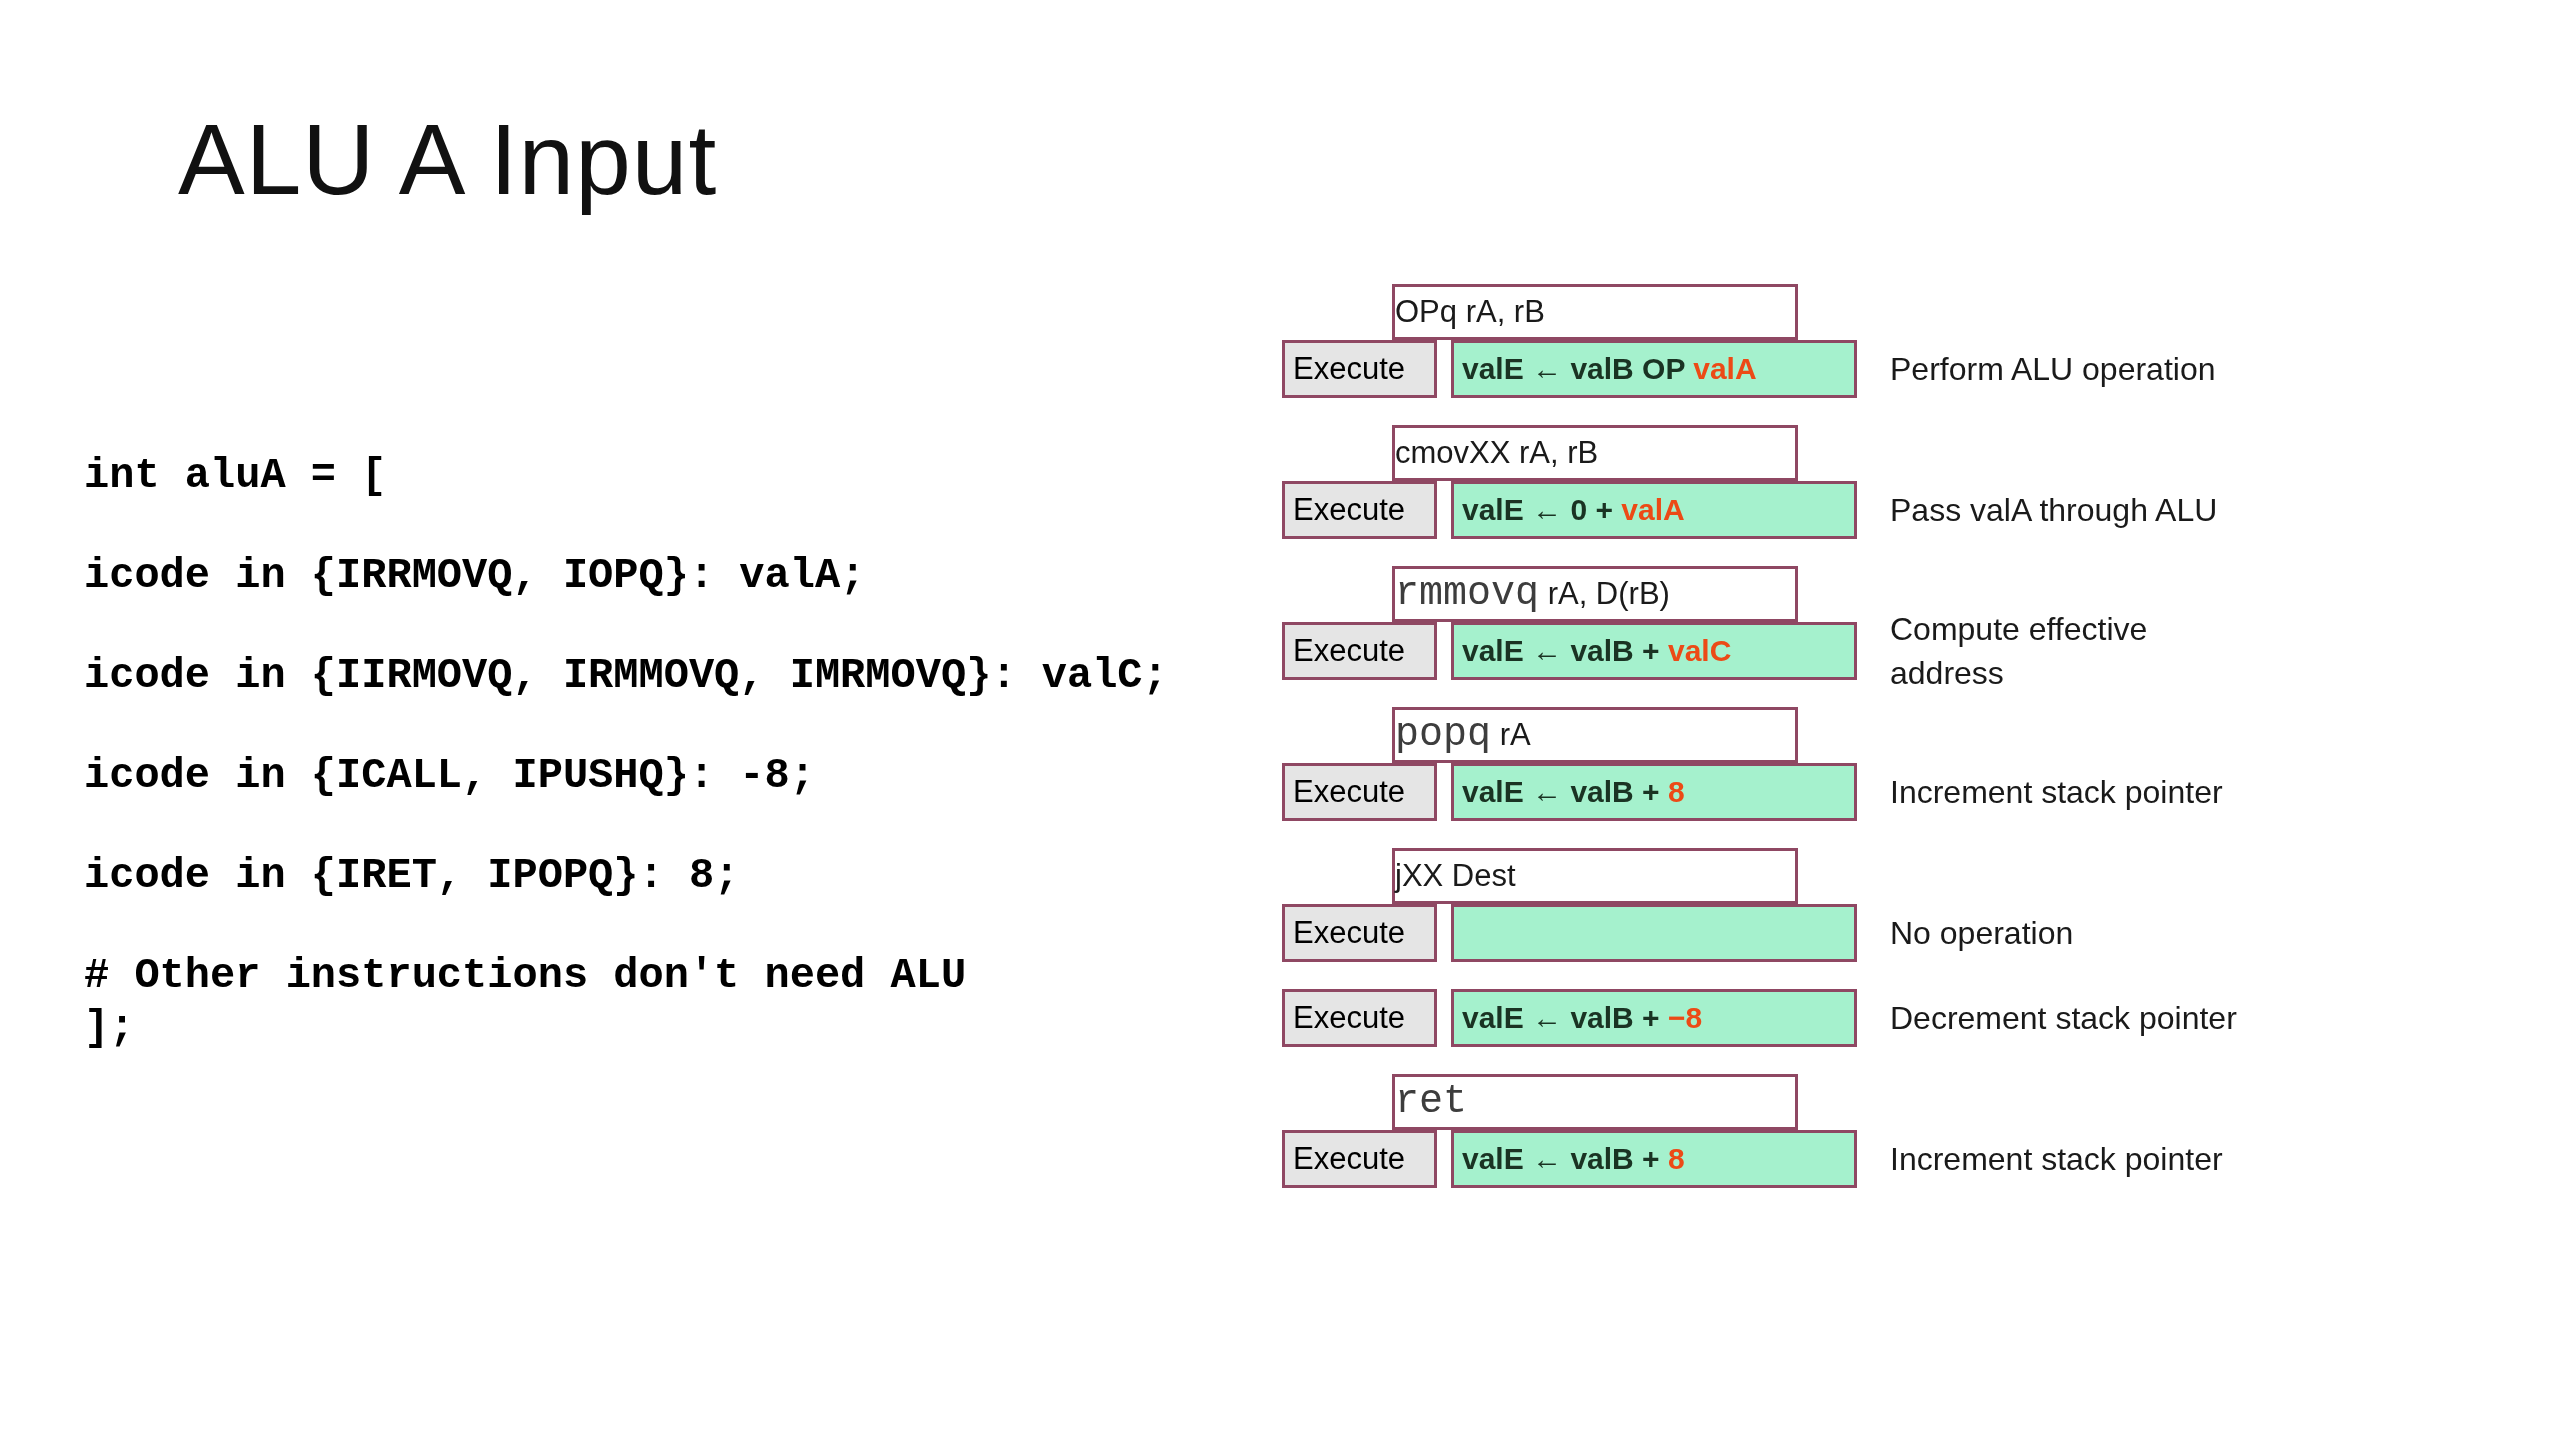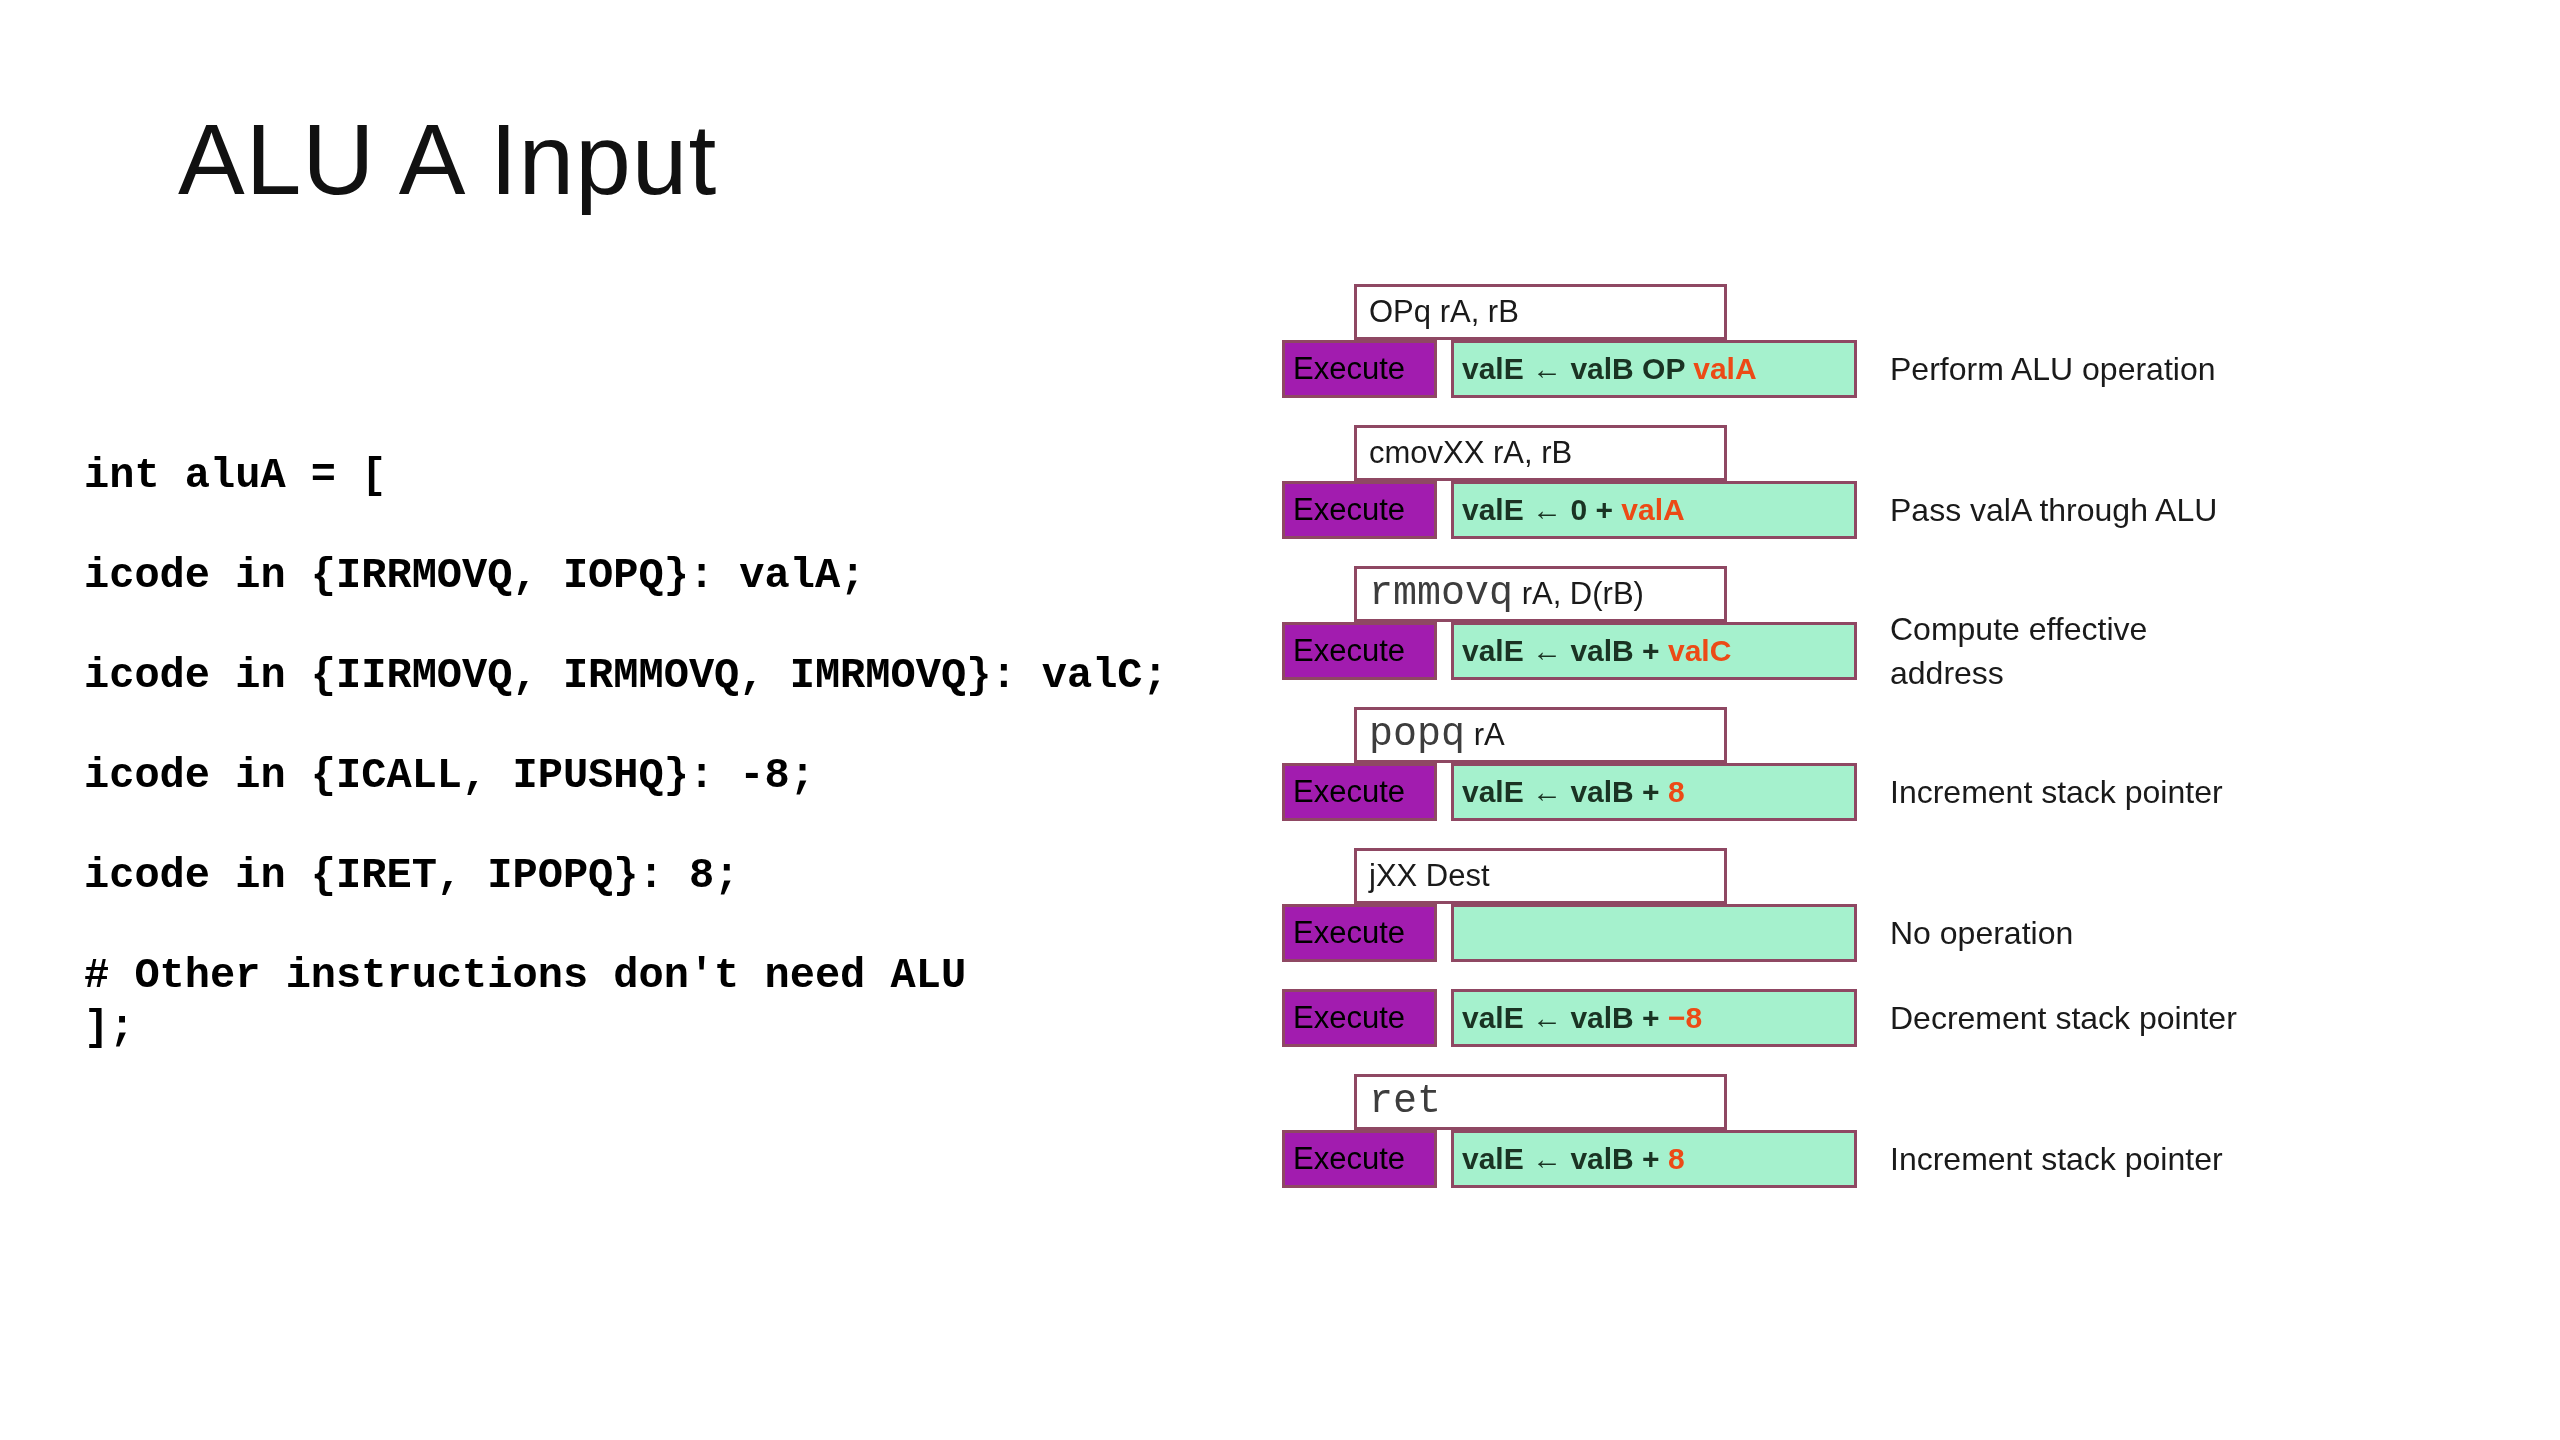--- a/index.html
+++ b/index.html
@@ -25,34 +25,34 @@
   .code-line{line-height:52px;margin-bottom:48px;white-space:pre;}
   .code-line:nth-child(6){margin-bottom:0;}
   .code-line:last-child{margin-bottom:0;}
 
   
   .table{position:absolute;left:1282px;top:284px;width:1180px;}
   .block{margin-bottom:27px;}
 
   .hdr-row{height:56px;}
   .hdr-box{
-    box-sizing:border-box;margin-left:72px;width:373px;height:56px;
+    box-sizing:border-box;margin-left:110px;width:406px;height:56px;
     border:3px solid #8F4863;background:#ffffff;
-    padding-left:12px;line-height:50px;white-space:nowrap;
+    line-height:50px;white-space:nowrap;
     font-size:31px;color:#1a1a1a;
   }
   .hdr-box .mono{
     font-family:"Liberation Mono","DejaVu Sans Mono",monospace;
     font-size:40px;color:#3d3d3d;
   }
 
   .exec-row{position:relative;height:58px;display:flex;}
   .exec-box{
     box-sizing:border-box;width:155px;height:58px;
-    border:3px solid #8F4863;background:#a21caf;
+    border:3px solid #8F4863;background:#e5e5e5;
     padding-left:8px;line-height:52px;
     font-size:31px;color:#000000;white-space:nowrap;
   }
   .green-box{
     box-sizing:border-box;margin-left:14px;width:406px;height:58px;
     border:3px solid #8F4863;background:#A5F1CD;
     padding-left:8px;line-height:52px;white-space:nowrap;
     font-size:30px;font-weight:600;color:#1A3323;
   }
   .green-box .op-operand{color:#EC4A16;}

